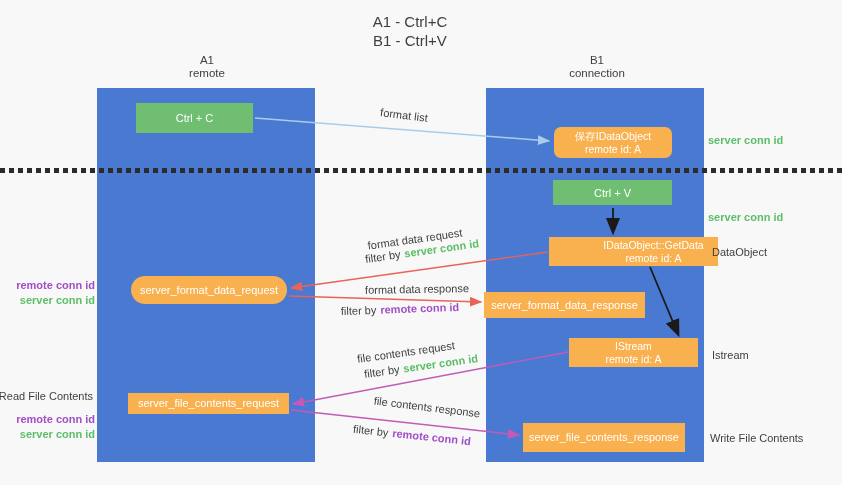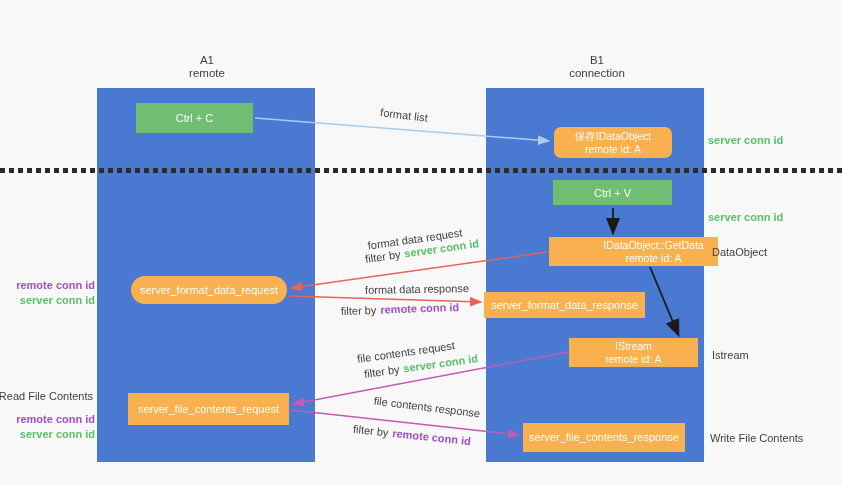--- a/index.html
+++ b/index.html
@@ -42,20 +42,24 @@
   .conn-pair .remote{color:var(--text_purple);}
   .conn-pair .server{color:var(--text_green);}
 
   #arrow-layer{position:absolute;left:0;top:0;z-index:3;pointer-events:none;}
 </style>
 </head>
 <body>
 
 <div id="canvas">
 
+  <div class="title">
+    <div>A1 - Ctrl+C</div>
+    <div>B1 - Ctrl+V</div>
+  </div>
 
   <div class="lane-header" style="left:137px;top:54px;">
     <div>A1</div>
     <div>remote</div>
   </div>
   <div class="lane-header" style="left:527px;top:54px;">
     <div>B1</div>
     <div>connection</div>
   </div>
 
@@ -112,21 +116,21 @@
 
   <div class="box orange one-line" style="left:484px;top:292px;width:161px;height:26px;">
     <span>server_format_data_response</span>
   </div>
 
   <div class="box orange" style="left:569px;top:338px;width:129px;height:29px;">
     <span>IStream</span>
     <span>remote id: A</span>
   </div>
 
-  <div class="box orange one-line" style="left:128px;top:393px;width:161px;height:32px;">
+  <div class="box orange one-line" style="left:128px;top:393px;width:161px;height:21px;">
     <span>server_file_contents_request</span>
   </div>
 
   <div class="box orange one-line" style="left:523px;top:423px;width:162px;height:29px;">
     <span>server_file_contents_response</span>
   </div>
 
   <div class="arrow-label" style="left:354px;top:109px;width:100px;transform:rotate(7deg);">format list</div>
 
   <div class="arrow-label" style="left:355px;top:233px;width:120px;transform:rotate(-8deg);">format data request</div>

